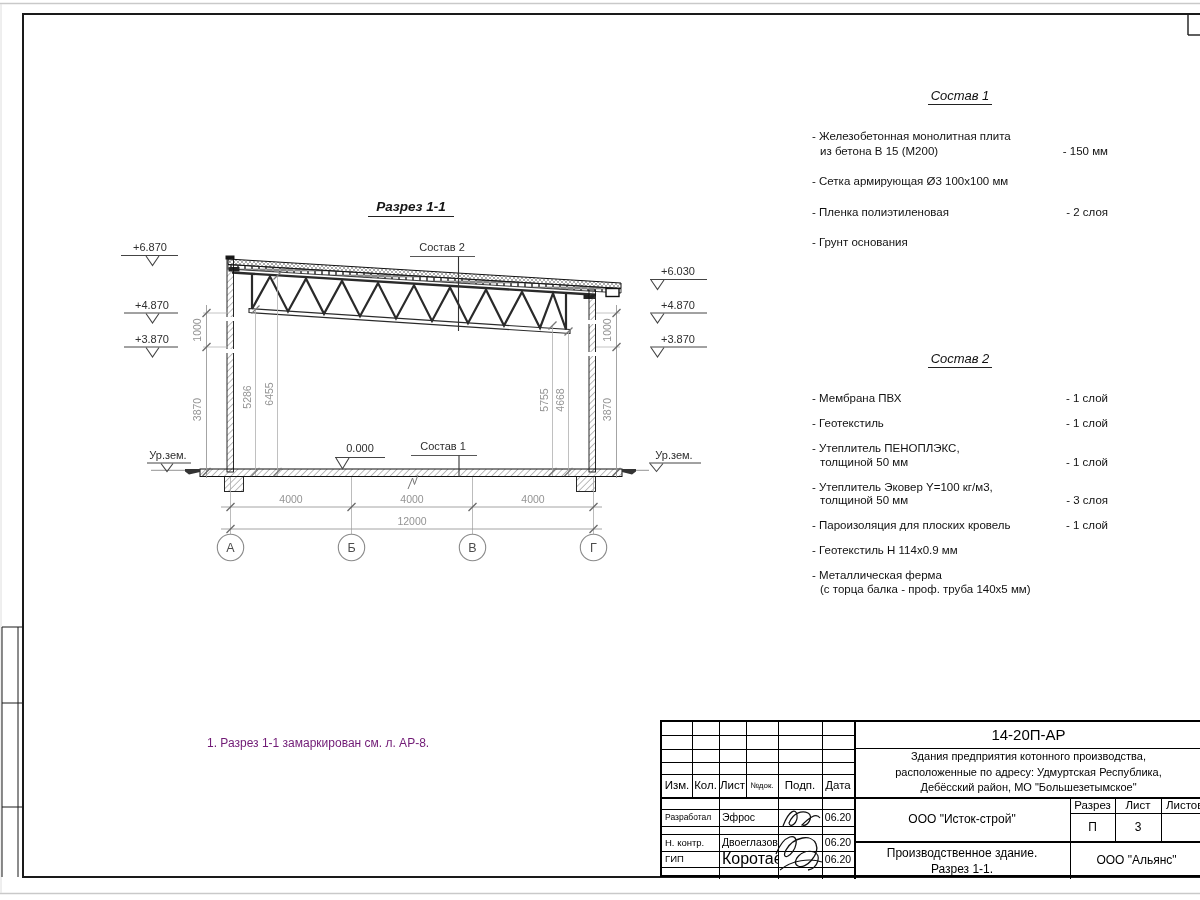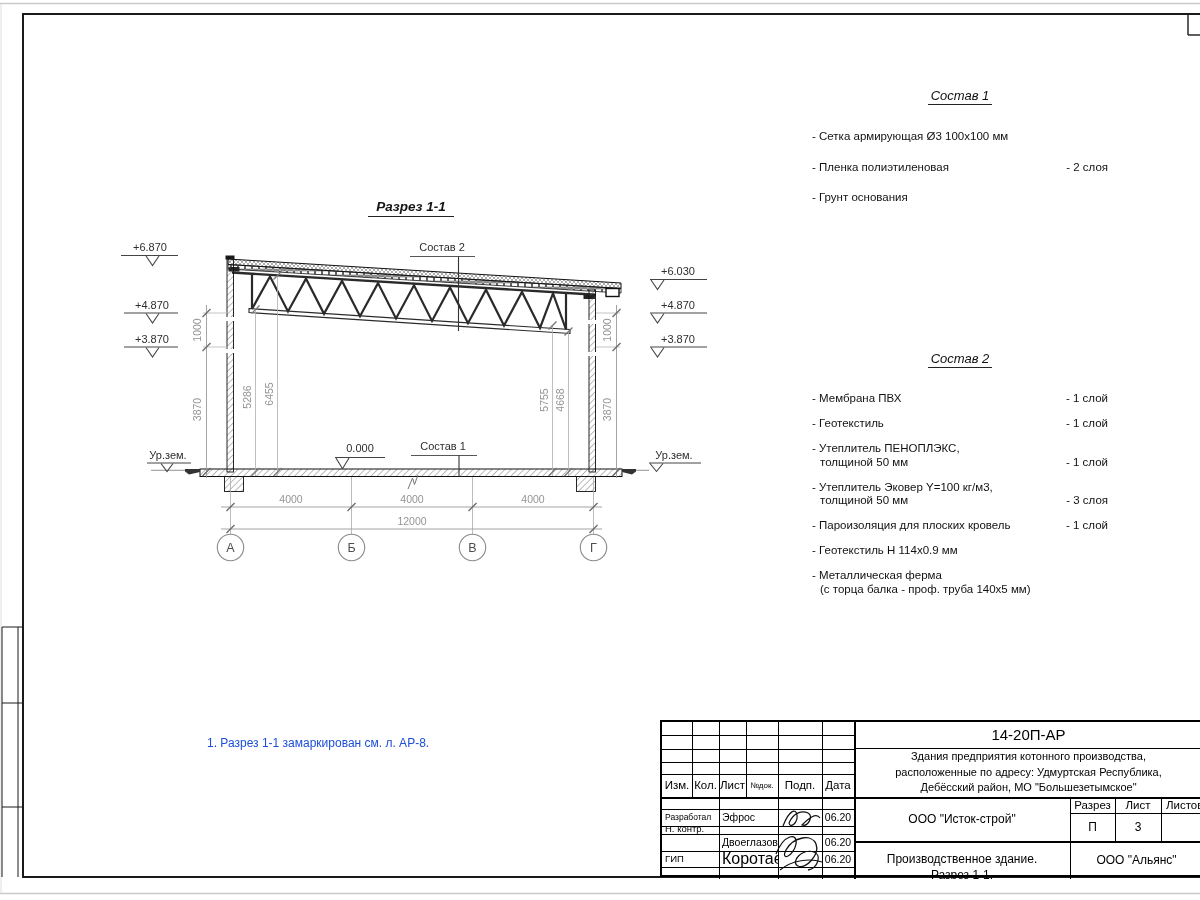--- a/index.html
+++ b/index.html
@@ -19,21 +19,21 @@
   .s-title { text-align:center; margin-bottom:24px; }
   .s-title span { display:inline-block; font-style:italic; font-size:13px; color:#111;
                   border-bottom:1px solid #222; padding:0 3px 1px; }
   .s1 .s-item { position:relative; font-size:11.5px; line-height:14.5px; margin-bottom:16px; }
   .s2 .s-item { position:relative; font-size:11.5px; line-height:13.5px; margin-bottom:11.5px; }
   .s-item .l2 { margin-left:8px; }
   .s-item .l2:empty { display:none; }
   .s-item .v { position:absolute; right:0; bottom:0; }
   .s-item .v:empty { display:none; }
 
-  .note { position:absolute; left:207px; top:736px; font-size:12px; color:#1d4ed8; }
+  .note { position:absolute; left:207px; top:736px; font-size:12px; color:#701a75; }
 
   
   .tb { position:absolute; left:660px; top:720px; width:541px; height:157px;
         border-top:2px solid #000; border-left:2px solid #000; border-bottom:2px solid #000;
         color:#000; }
   .tb-v { position:absolute; width:1px; background:#000; }
   .tb-h { position:absolute; height:1px; background:#000; }
   .tb-cell { position:absolute; overflow:hidden; white-space:nowrap; }
   .c { text-align:center; }
   .sig { position:absolute; }
@@ -228,20 +228,25 @@
       <text class="axisL" x="230.5" y="552" text-anchor="middle">А</text>
       <text class="axisL" x="351.5" y="552" text-anchor="middle">Б</text>
       <text class="axisL" x="472.5" y="552" text-anchor="middle">В</text>
       <text class="axisL" x="593.5" y="552" text-anchor="middle">Г</text>
     </g>
   </g>
 </svg>
 
 <div class="sostav s1" style="left:812px; top:86px;">
   <div class="s-title"><span>Состав 1</span></div>
+  <div class="s-item">
+    <div class="l1">- Железобетонная  монолитная плита</div>
+    <div class="l2">из бетона В 15 (М200)</div>
+    <span class="v">- 150 мм</span>
+  </div>
   <div class="s-item">
     <div class="l1">- Сетка армирующая Ø3 100х100 мм</div>
 
   </div>
   <div class="s-item">
     <div class="l1">- Пленка полиэтиленовая</div>
 
     <span class="v">- 2 слоя</span>
   </div>
   <div class="s-item">
@@ -318,21 +323,21 @@
   <div class="tb-cell c" style="left:0; top:52px; width:30px; height:23px; line-height:23px; font-size:11.5px;">Изм.</div>
   <div class="tb-cell c" style="left:30px; top:52px; width:27px; height:23px; line-height:23px; font-size:11.5px;">Кол.</div>
   <div class="tb-cell c" style="left:57px; top:52px; width:27px; height:23px; line-height:23px; font-size:11.5px;">Лист</div>
   <div class="tb-cell c" style="left:84px; top:52px; width:32px; height:23px; line-height:23px; font-size:8px;">№док.</div>
   <div class="tb-cell c" style="left:116px; top:52px; width:44px; height:23px; line-height:23px; font-size:11.5px;">Подп.</div>
   <div class="tb-cell c" style="left:160px; top:52px; width:32px; height:23px; line-height:23px; font-size:11.5px;">Дата</div>
 
   <div class="tb-cell" style="left:3px; top:87px; width:53px; height:17px; line-height:17px; font-size:8.5px;">Разработал</div>
   <div class="tb-cell" style="left:60px; top:87px; width:55px; height:17px; line-height:17px; font-size:10.5px;">Эфрос</div>
   <div class="tb-cell c" style="left:160px; top:87px; width:32px; height:17px; line-height:17px; font-size:10.5px;">06.20</div>
-  <div class="tb-cell" style="left:3px; top:98px; width:53px; height:17px; line-height:17px; font-size:9.5px;">Н. контр.</div>
+  <div class="tb-cell" style="left:3px; top:112px; width:53px; height:17px; line-height:17px; font-size:9.5px;">Н. контр.</div>
   <div class="tb-cell" style="left:60px; top:112px; width:56px; height:17px; line-height:17px; font-size:10.5px;">Двоеглазов</div>
   <div class="tb-cell c" style="left:160px; top:112px; width:32px; height:17px; line-height:17px; font-size:10.5px;">06.20</div>
   <div class="tb-cell" style="left:3px; top:129px; width:53px; height:16px; line-height:16px; font-size:9.5px;">ГИП</div>
   <div class="tb-cell" style="left:60px; top:129px; width:56px; height:16px; line-height:16px; font-size:16px;">Коротаев</div>
   <div class="tb-cell c" style="left:160px; top:129px; width:32px; height:16px; line-height:16px; font-size:10.5px;">06.20</div>
 
   <svg class="sig" style="left:118px; top:80px;" width="42" height="32" viewBox="0 0 42 32">
     <path d="M3 24 C9 8 16 6 17 13 C18 21 10 27 9 21 C13 11 22 8 28 11 C34 14 28 25 22 23 C28 17 36 10 40 16" stroke="#111" stroke-width="1.2" fill="none"></path>
   </svg>
   <svg class="sig" style="left:108px; top:104px;" width="58" height="52" viewBox="0 0 58 52">
@@ -346,18 +351,18 @@
     <div>расположенные по адресу: Удмуртская Республика,</div>
     <div>Дебёсский район, МО "Большезетымское"</div>
   </div>
   <div class="tb-cell c" style="left:192px; top:75px; width:216px; height:44px; line-height:44px; font-size:12px;">ООО "Исток-строй"</div>
   <div class="tb-cell c" style="left:408px; top:75px; width:45px; height:16px; line-height:16px; font-size:11.5px;">Разрез</div>
   <div class="tb-cell c" style="left:453px; top:75px; width:46px; height:16px; line-height:16px; font-size:11.5px;">Лист</div>
   <div class="tb-cell" style="left:504px; top:75px; width:40px; height:16px; line-height:16px; font-size:11.5px;">Листов</div>
   <div class="tb-cell c" style="left:408px; top:91px; width:45px; height:28px; line-height:28px; font-size:12px;">П</div>
   <div class="tb-cell c" style="left:453px; top:91px; width:46px; height:28px; line-height:28px; font-size:12px;">3</div>
   <div class="tb-cell c" style="left:499px; top:91px; width:42px; height:28px; line-height:28px; font-size:12px;"></div>
-  <div class="tb-cell c" style="left:192px; top:121px; width:216px; height:36px; font-size:12px; line-height:16px; padding-top:8px; white-space:normal;">
+  <div class="tb-cell c" style="left:192px; top:121px; width:216px; height:36px; font-size:12px; line-height:16px; padding-top:2px; white-space:normal;">
     <div>Производственное здание.</div>
     <div>Разрез 1-1.</div>
   </div>
   <div class="tb-cell c" style="left:408px; top:119px; width:133px; height:38px; line-height:38px; font-size:12px;">ООО "Альянс"</div>
 </div>
 
 </body></html>

